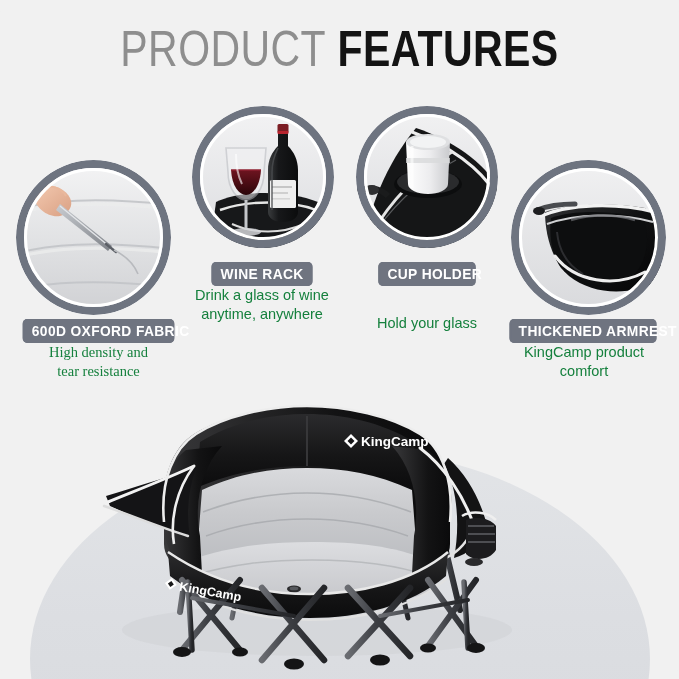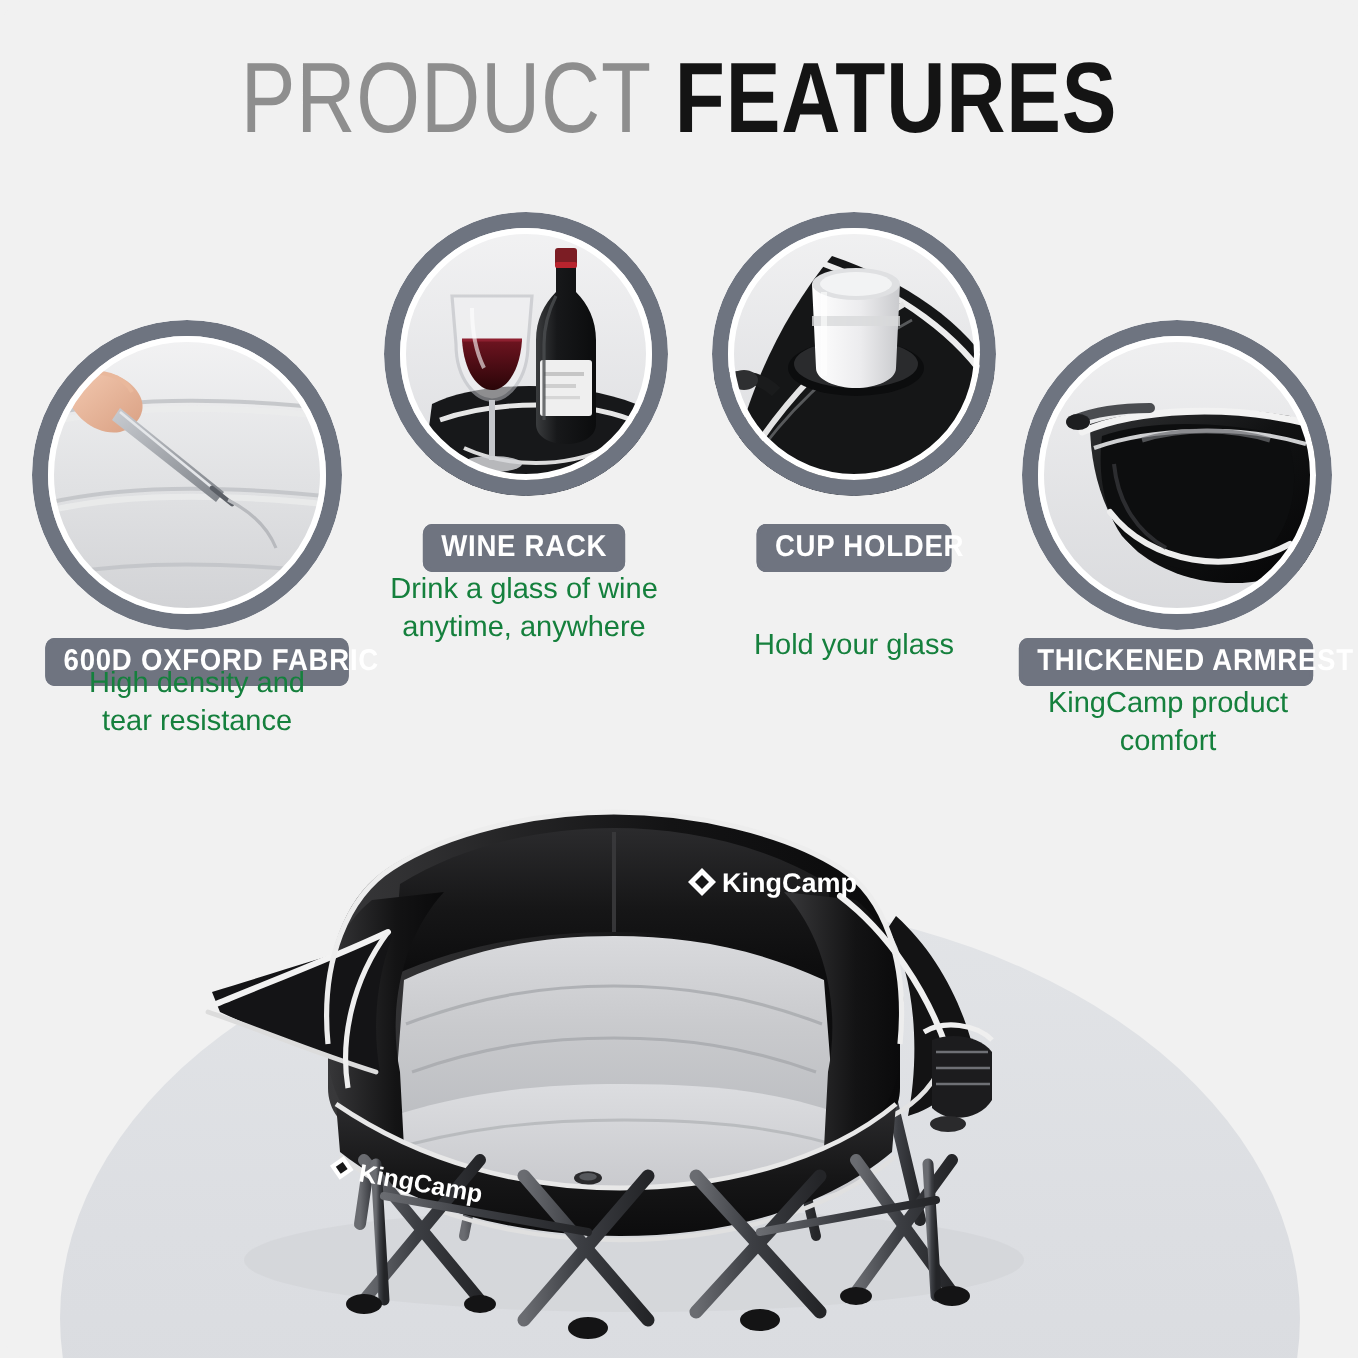--- a/index.html
+++ b/index.html
@@ -434,21 +434,21 @@
 
         <path d="M60 60 C80 54 104 54 124 60" stroke="#6d6f73" stroke-width="2.6" fill="none" opacity=".7"></path>
         <path d="M46 72 C48 92 58 106 72 114" stroke="#3a3b3e" stroke-width="2" fill="none" opacity=".7"></path>
       </svg>
     </div>
     <div class="ring" style="inset:0;"></div>
     <div class="ring-inner" style="inset:8px;"></div>
   </div>
 
   <div class="badge" style="left:16px;top:319px;width:165px;">600D OXFORD FABRIC</div>
-  <div class="caption" style="left:6px;top:333px;width:185px;">High density and
+  <div class="caption" style="left:6px;top:343px;width:185px;font-family:Liberation Serif, serif;">High density and
 tear resistance</div>
 
   <div class="badge" style="left:207px;top:262px;width:110px;">WINE RACK</div>
   <div class="caption" style="left:182px;top:286px;width:160px;">Drink a glass of wine
 anytime, anywhere</div>
 
   <div class="badge" style="left:374px;top:262px;width:106px;">CUP HOLDER</div>
   <div class="caption" style="left:352px;top:286px;width:150px;margin-top:28px;">Hold your glass</div>
 
   <div class="badge" style="left:503px;top:319px;width:160px;">THICKENED ARMREST</div>

